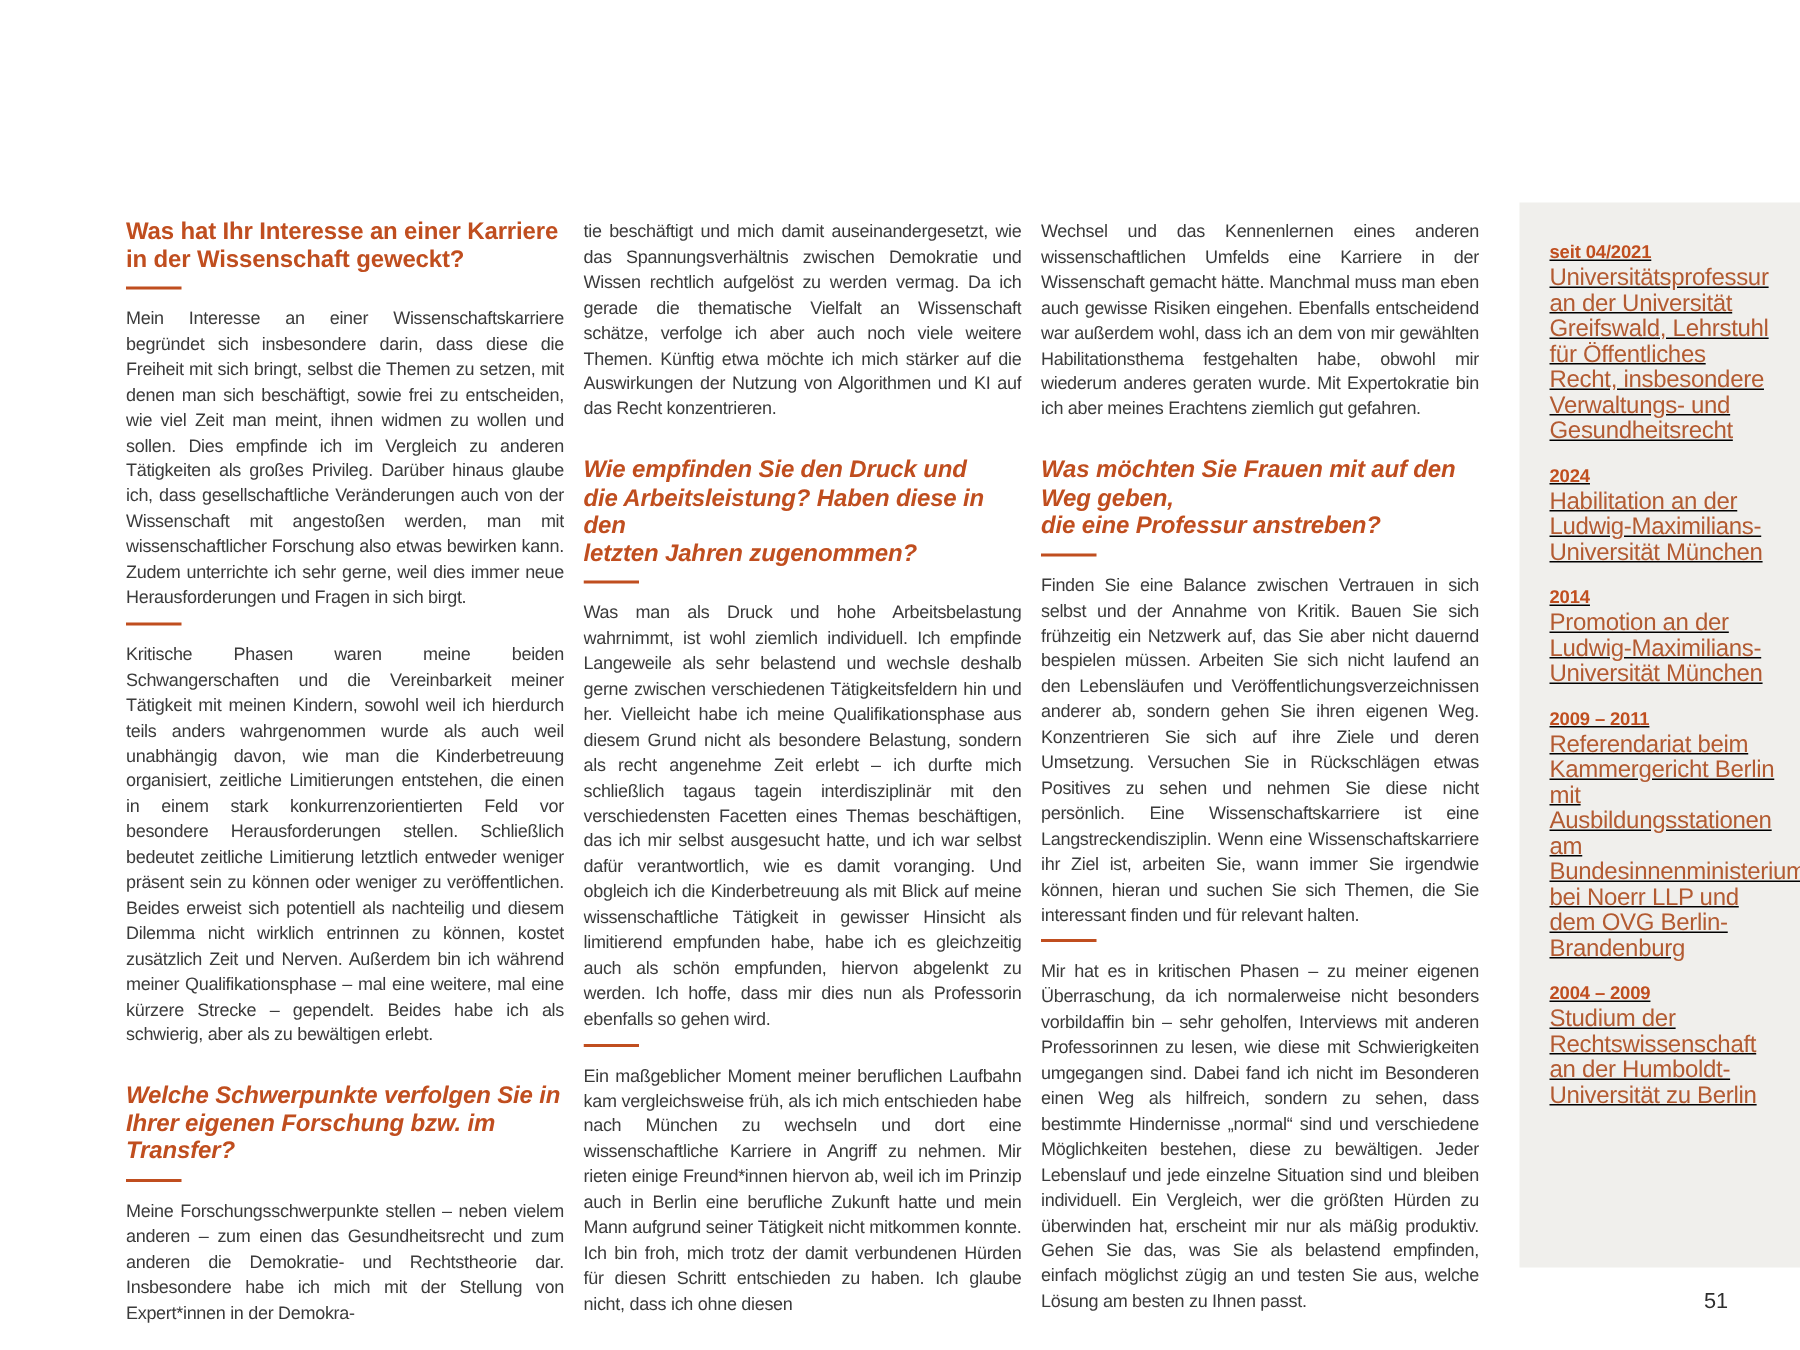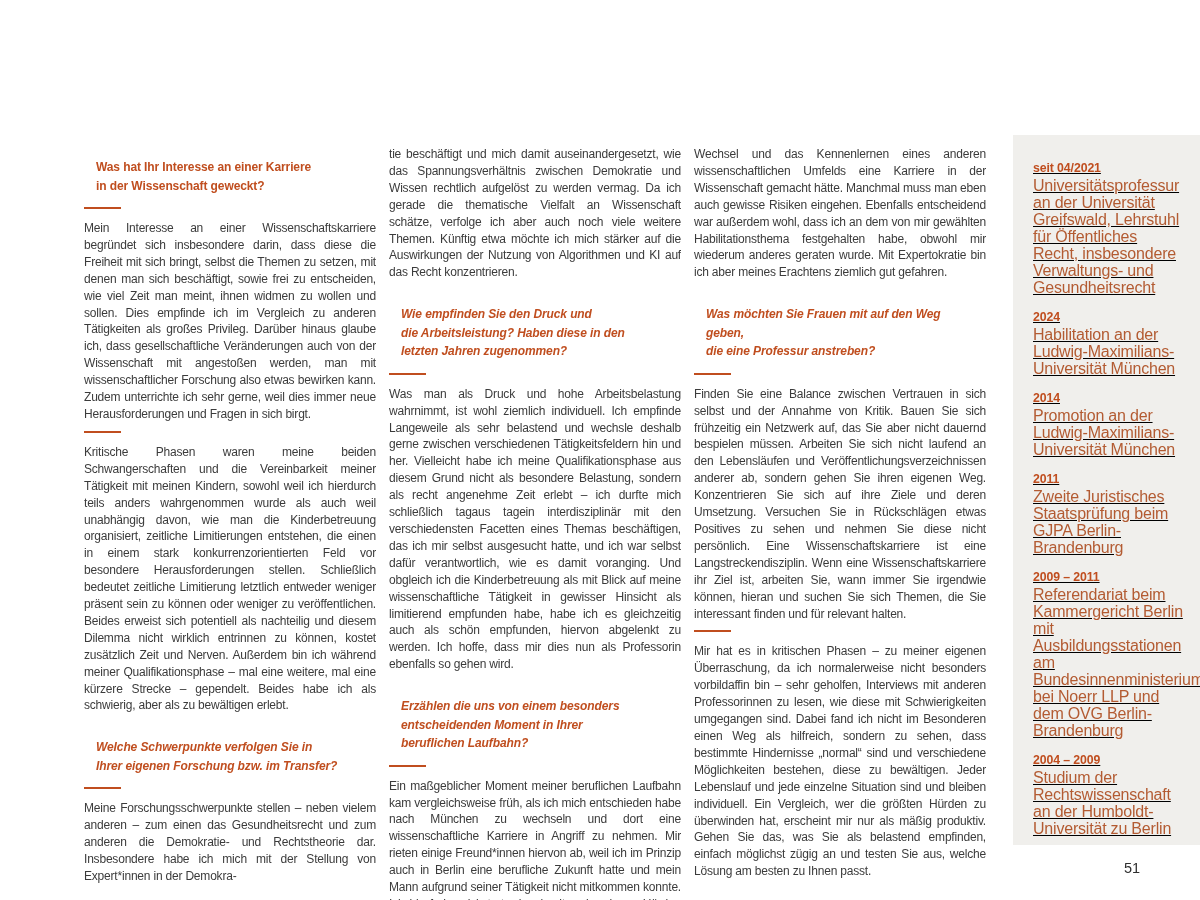--- a/index.html
+++ b/index.html
@@ -17,23 +17,23 @@
     top: 146px;
     display: flex;
     gap: 13px;
   }
   .col {
     width: 292px;
     height: 754px;
     overflow: hidden;
   }
   .q {
-    margin: 12px;
+    margin: 0;
     color: var(--accent);
-    font-size: 12px;
+    font-size: 16px;
     font-weight: bold;
     line-height: 18.5px;
     white-space: pre-line;
     letter-spacing: -0.1px;
   }
   .q.spaced { margin-top: 24px; font-style: italic; }
   .rule {
     width: 37px;
     height: 2px;
     background: var(--accent);
@@ -73,21 +73,21 @@
     font-size: 16px;
     line-height: 17px;
     letter-spacing: -0.2px;
     width: 152px;
   }
   .page-number {
     position: absolute;
     right: 36px;
     top: 859px;
     width: 40px;
-    text-align: left;
+    text-align: center;
     color: #2e2e2e;
     font-size: 14.5px;
     line-height: 18px;
   }
 </style>
 </head>
 <body>
 
 <div class="page" style="--accent: #c04e1f; --sidebar-text: #b35b32; --panel-bg: #f0efec; --body-text: #3b3b3b;">
   <div class="columns">
@@ -103,23 +103,20 @@
         <div class="rule"></div>
         <p class="para">Meine Forschungsschwerpunkte stellen – neben vielem anderen – zum einen das Gesundheitsrecht und zum anderen die Demokratie- und Rechtstheorie dar. Insbesondere habe ich mich mit der Stellung von Expert*innen in der Demokra-</p>
       </div>
     <div class="col">
         <p class="para">tie beschäftigt und mich damit auseinandergesetzt, wie das Spannungsverhältnis zwischen Demokratie und Wissen rechtlich aufgelöst zu werden vermag. Da ich gerade die thematische Vielfalt an Wissenschaft schätze, verfolge ich aber auch noch viele weitere Themen. Künftig etwa möchte ich mich stärker auf die Auswirkungen der Nutzung von Algorithmen und KI auf das Recht konzentrieren.</p>
         <h2 class="q spaced">Wie empfinden Sie den Druck und
 die Arbeitsleistung? Haben diese in den
 letzten Jahren zugenommen?</h2>
         <div class="rule"></div>
         <p class="para">Was man als Druck und hohe Arbeitsbelastung wahrnimmt, ist wohl ziemlich individuell. Ich empfinde Langeweile als sehr belastend und wechsle deshalb gerne zwischen verschiedenen Tätigkeitsfeldern hin und her. Vielleicht habe ich meine Qualifikationsphase aus diesem Grund nicht als besondere Belastung, sondern als recht angenehme Zeit erlebt – ich durfte mich schließlich tagaus tagein interdisziplinär mit den verschiedensten Facetten eines Themas beschäftigen, das ich mir selbst ausgesucht hatte, und ich war selbst dafür verantwortlich, wie es damit voranging. Und obgleich ich die Kinderbetreuung als mit Blick auf meine wissenschaftliche Tätigkeit in gewisser Hinsicht als limitierend empfunden habe, habe ich es gleichzeitig auch als schön empfunden, hiervon abgelenkt zu werden. Ich hoffe, dass mir dies nun als Professorin ebenfalls so gehen wird.</p>
-        <h2 class="q spaced">Erzählen die uns von einem besonders
-entscheidenden Moment in Ihrer
-beruflichen Laufbahn?</h2>
         <div class="rule"></div>
         <p class="para">Ein maßgeblicher Moment meiner beruflichen Laufbahn kam vergleichsweise früh, als ich mich entschieden habe nach München zu wechseln und dort eine wissenschaftliche Karriere in Angriff zu nehmen. Mir rieten einige Freund*innen hiervon ab, weil ich im Prinzip auch in Berlin eine berufliche Zukunft hatte und mein Mann aufgrund seiner Tätigkeit nicht mitkommen konnte. Ich bin froh, mich trotz der damit verbundenen Hürden für diesen Schritt entschieden zu haben. Ich glaube nicht, dass ich ohne diesen</p>
       </div>
     <div class="col">
         <p class="para">Wechsel und das Kennenlernen eines anderen wissenschaftlichen Umfelds eine Karriere in der Wissenschaft gemacht hätte. Manchmal muss man eben auch gewisse Risiken eingehen. Ebenfalls entscheidend war außerdem wohl, dass ich an dem von mir gewählten Habilitationsthema festgehalten habe, obwohl mir wiederum anderes geraten wurde. Mit Expertokratie bin ich aber meines Erachtens ziemlich gut gefahren.</p>
         <h2 class="q spaced">Was möchten Sie Frauen mit auf den Weg geben,
 die eine Professur anstreben?</h2>
         <div class="rule"></div>
         <p class="para">Finden Sie eine Balance zwischen Vertrauen in sich selbst und der Annahme von Kritik. Bauen Sie sich frühzeitig ein Netzwerk auf, das Sie aber nicht dauernd bespielen müssen. Arbeiten Sie sich nicht laufend an den Lebensläufen und Veröffentlichungsverzeichnissen anderer ab, sondern gehen Sie ihren eigenen Weg. Konzentrieren Sie sich auf ihre Ziele und deren Umsetzung. Versuchen Sie in Rückschlägen etwas Positives zu sehen und nehmen Sie diese nicht persönlich. Eine Wissenschaftskarriere ist eine Langstreckendisziplin. Wenn eine Wissenschaftskarriere ihr Ziel ist, arbeiten Sie, wann immer Sie irgendwie können, hieran und suchen Sie sich Themen, die Sie interessant finden und für relevant halten.</p>
         <div class="rule"></div>
@@ -134,24 +131,20 @@
       </div>
       <div class="cv-entry">
         <div class="cv-date">2024</div>
         <div class="cv-text">Habilitation an der Ludwig-Maximilians-Universität München</div>
       </div>
       <div class="cv-entry">
         <div class="cv-date">2014</div>
         <div class="cv-text">Promotion an der Ludwig-Maximilians-Universität München</div>
       </div>
       <div class="cv-entry">
-        <div class="cv-date">2011</div>
-        <div class="cv-text">Zweite Juristisches Staatsprüfung beim GJPA Berlin-Brandenburg</div>
-      </div>
-      <div class="cv-entry">
         <div class="cv-date">2009 – 2011</div>
         <div class="cv-text">Referendariat beim Kammergericht Berlin mit Ausbildungsstationen am Bundesinnenministerium, bei Noerr LLP und dem OVG Berlin-Brandenburg</div>
       </div>
       <div class="cv-entry">
         <div class="cv-date">2004 – 2009</div>
         <div class="cv-text">Studium der Rechtswissenschaft an der Humboldt-Universität zu Berlin</div>
       </div>
     </aside>
 
   <div class="page-number">51</div>

